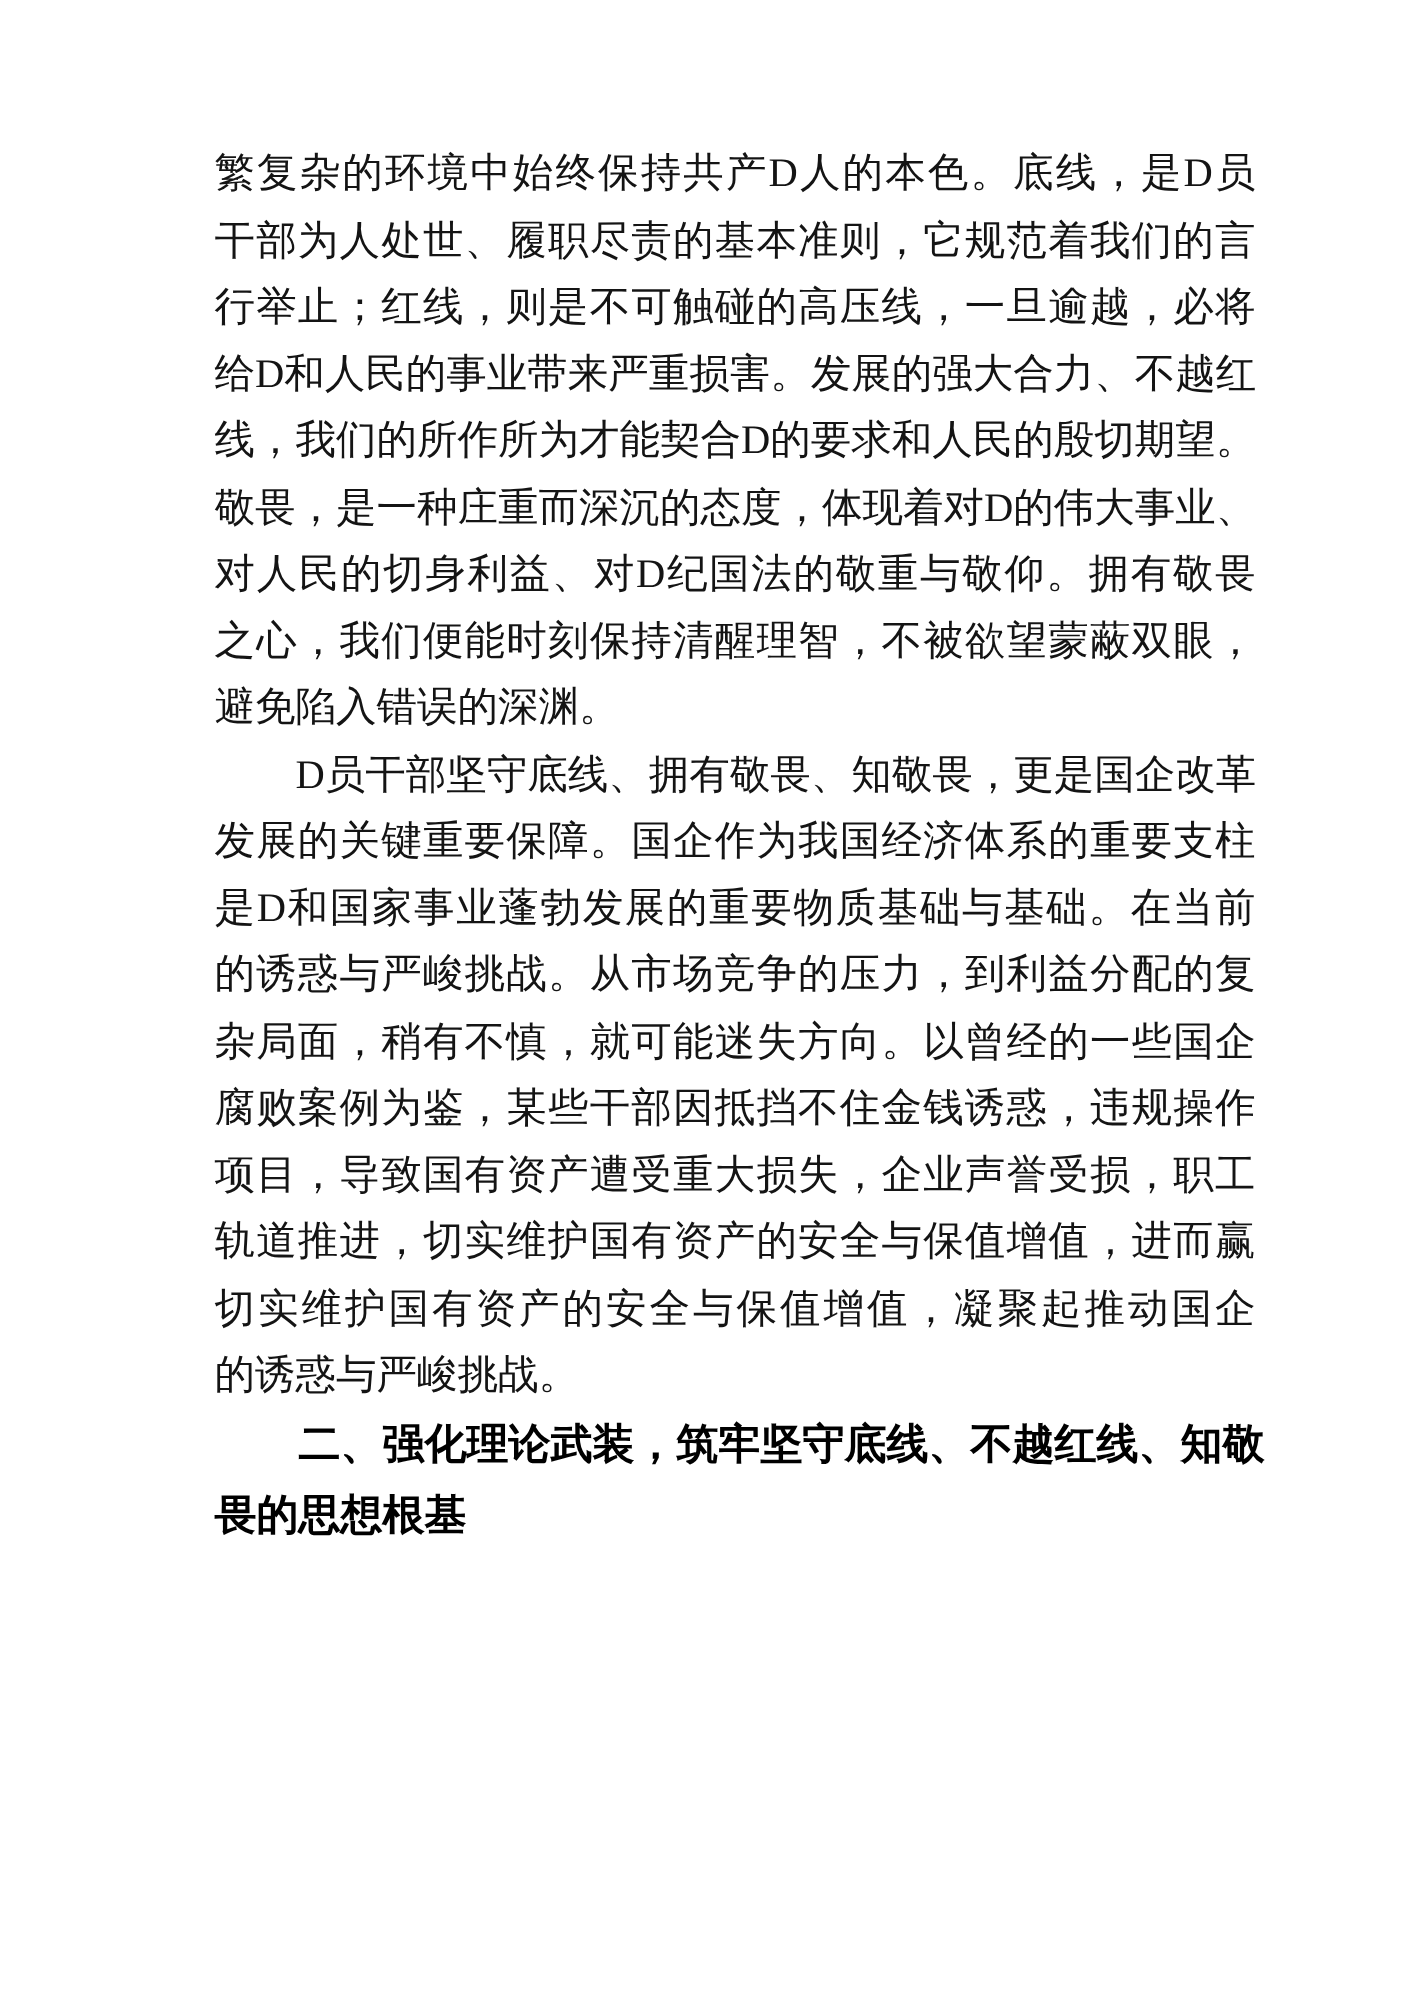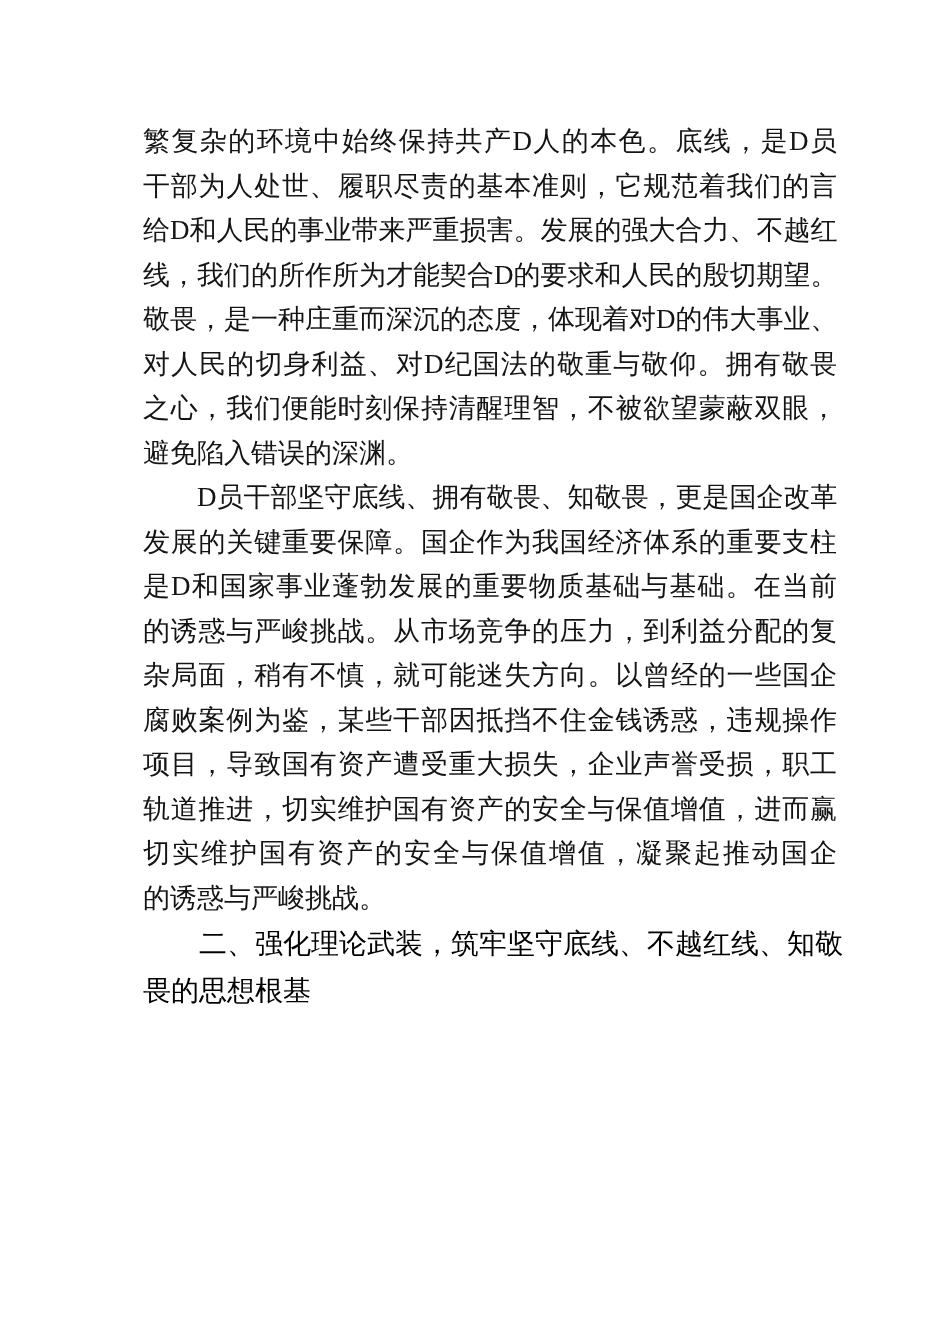--- a/index.html
+++ b/index.html
@@ -6,21 +6,21 @@
     margin: 0;
     padding: 0;
     background: #ffffff;
   }
   .page {
     position: relative;
     width: 950px;
     height: 1344px;
     background: #ffffff;
     box-sizing: border-box;
-    padding: 119px 113px 0 143px;
+    padding: 93px 113px 0 143px;
     overflow: hidden;
     border-radius: 25px;
   }
   .doc {
     width: 694px;
   }
   .block {
     margin: 0;
     padding: 0;
   }
@@ -37,35 +37,36 @@
     overflow: visible;
   }
   .line.indent {
     text-indent: 2em;
   }
   .line.last {
     text-align-last: left;
   }
   .heading .line {
     font-family: "Liberation Sans", "DejaVu Sans", sans-serif;
-    font-weight: 400;
+    font-weight: 700;
     font-size: 28px;
     line-height: 47px;
     height: 47px;
     color: #000000;
   }
 </style>
 </head>
 <body>
 
 <div class="page" style="background: rgb(255, 255, 255);">
   <div class="doc" id="doc">
       <div class="block body">
         <div class="line">繁复杂的环境中始终保持共产D人的本色。底线，是D员</div>
         <div class="line">干部为人处世、履职尽责的基本准则，它规范着我们的言</div>
+        <div class="line">行举止；红线，则是不可触碰的高压线，一旦逾越，必将</div>
         <div class="line">给D和人民的事业带来严重损害。发展的强大合力、不越红</div>
         <div class="line">线，我们的所作所为才能契合D的要求和人民的殷切期望。</div>
         <div class="line">敬畏，是一种庄重而深沉的态度，体现着对D的伟大事业、</div>
         <div class="line">对人民的切身利益、对D纪国法的敬重与敬仰。拥有敬畏</div>
         <div class="line">之心，我们便能时刻保持清醒理智，不被欲望蒙蔽双眼，</div>
         <div class="line last">避免陷入错误的深渊。</div>
       </div>
       <div class="block body">
         <div class="line indent">D员干部坚守底线、拥有敬畏、知敬畏，更是国企改革</div>
         <div class="line">发展的关键重要保障。国企作为我国经济体系的重要支柱</div>

